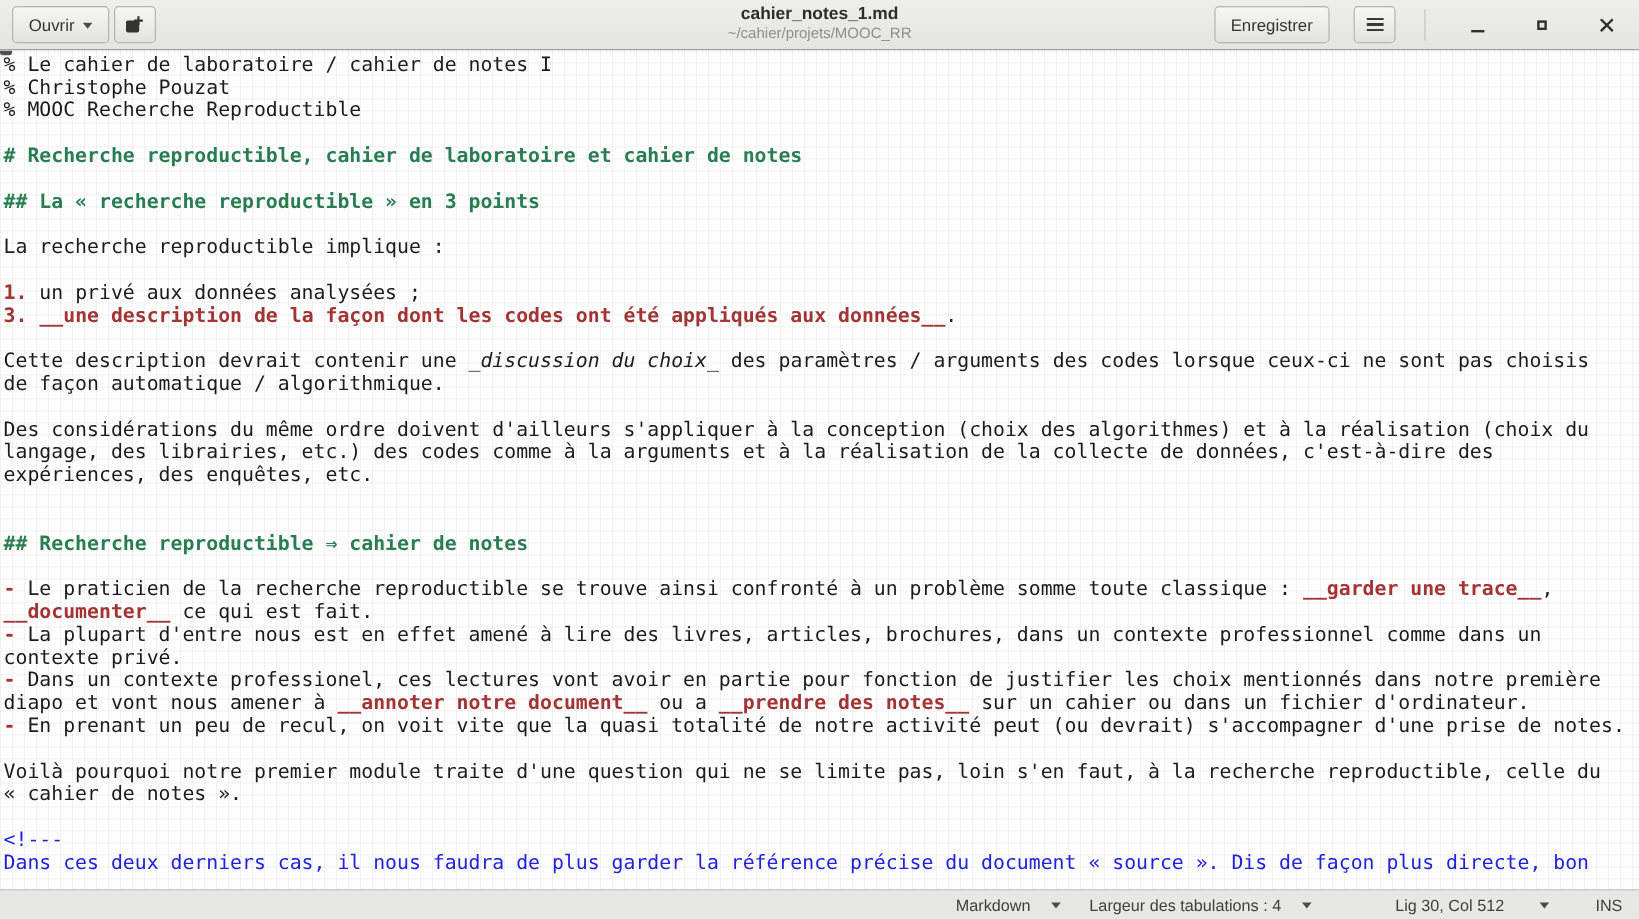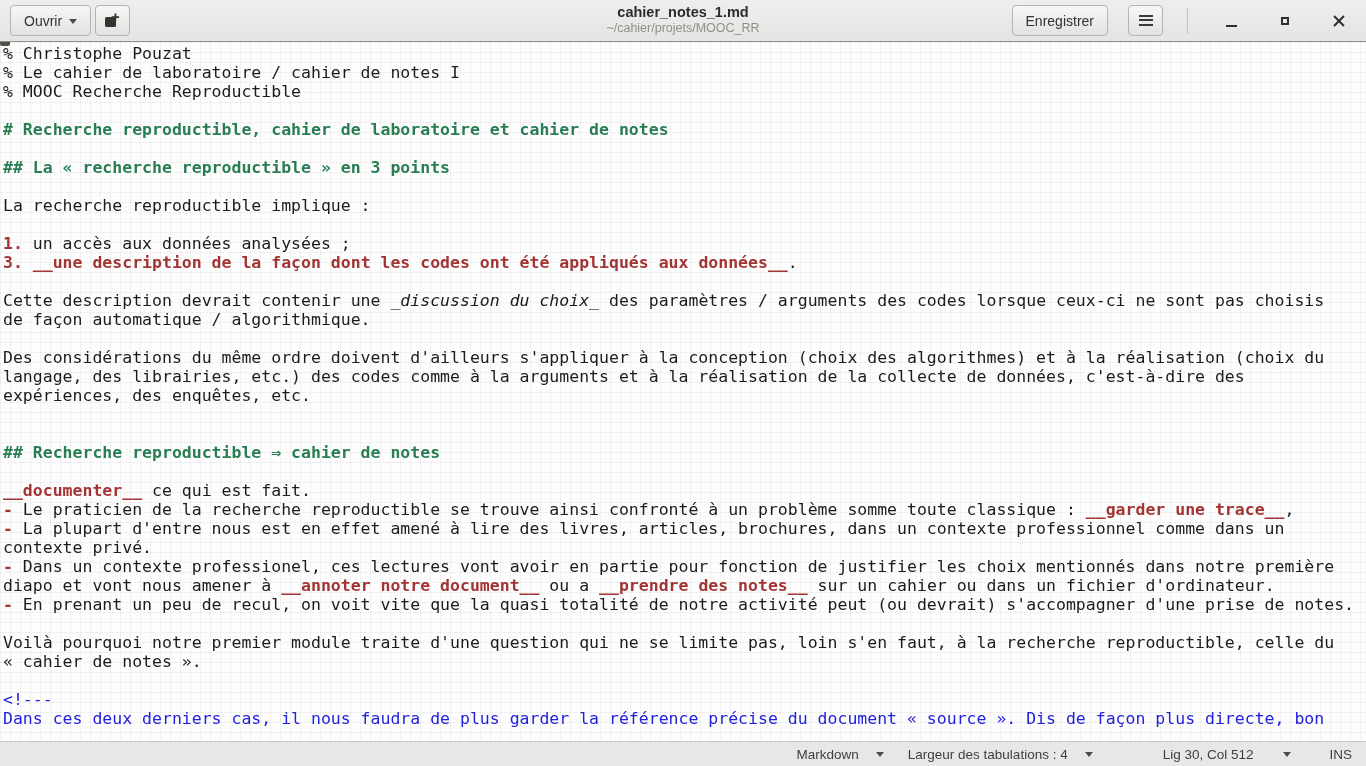--- a/index.html
+++ b/index.html
@@ -104,45 +104,45 @@
         <span class="ic-max"></span>
       </span>
     <span class="winctl">
         <span class="ic-close"></span>
       </span>
   </div>
 </div>
 
 <div class="editor" id="editor">
   <span class="scroll-fragment"></span>
-<div class="code-line"><span class="seg-p">% Christophe Pouzat</span></div>
-    <div class="code-line"><span class="seg-p">% Le cahier de laboratoire / cahier de notes I</span></div>
+<div class="code-line"><span class="seg-p">% Le cahier de laboratoire / cahier de notes I</span></div>
+    <div class="code-line"><span class="seg-p">% Christophe Pouzat</span></div>
     <div class="code-line"><span class="seg-p">% MOOC Recherche Reproductible</span></div>
     <div class="code-line"></div>
     <div class="code-line"><span class="seg-h"># Recherche reproductible, cahier de laboratoire et cahier de notes</span></div>
     <div class="code-line"></div>
     <div class="code-line"><span class="seg-h">## La « recherche reproductible » en 3 points</span></div>
     <div class="code-line"></div>
     <div class="code-line"><span class="seg-p">La recherche reproductible implique :</span></div>
     <div class="code-line"></div>
-    <div class="code-line"><span class="seg-m">1.</span><span class="seg-p"> un accès aux données analysées ;</span></div>
+    <div class="code-line"><span class="seg-m">1.</span><span class="seg-p"> un privé aux données analysées ;</span></div>
     <div class="code-line"><span class="seg-m">3.</span><span class="seg-p"> </span><span class="seg-s">__une description de la façon dont les codes ont été appliqués aux données__</span><span class="seg-p">.</span></div>
     <div class="code-line"></div>
     <div class="code-line"><span class="seg-p">Cette description devrait contenir une </span><span class="seg-i">_discussion du choix_</span><span class="seg-p"> des paramètres / arguments des codes lorsque ceux-ci ne sont pas choisis</span></div>
     <div class="code-line"><span class="seg-p">de façon automatique / algorithmique.</span></div>
     <div class="code-line"></div>
     <div class="code-line"><span class="seg-p">Des considérations du même ordre doivent d'ailleurs s'appliquer à la conception (choix des algorithmes) et à la réalisation (choix du</span></div>
     <div class="code-line"><span class="seg-p">langage, des librairies, etc.) des codes comme à la arguments et à la réalisation de la collecte de données, c'est-à-dire des</span></div>
     <div class="code-line"><span class="seg-p">expériences, des enquêtes, etc.</span></div>
     <div class="code-line"></div>
     <div class="code-line"></div>
     <div class="code-line"><span class="seg-h">## Recherche reproductible ⇒ cahier de notes</span></div>
     <div class="code-line"></div>
+    <div class="code-line"><span class="seg-m">-</span><span class="seg-p"> Le praticien de la recherche reproductible se trouve ainsi confronté à un problème somme toute classique : </span><span class="seg-s">__garder une trace__</span><span class="seg-p">,</span></div>
     <div class="code-line"><span class="seg-s">__documenter__</span><span class="seg-p"> ce qui est fait.</span></div>
-    <div class="code-line"><span class="seg-m">-</span><span class="seg-p"> Le praticien de la recherche reproductible se trouve ainsi confronté à un problème somme toute classique : </span><span class="seg-s">__garder une trace__</span><span class="seg-p">,</span></div>
     <div class="code-line"><span class="seg-m">-</span><span class="seg-p"> La plupart d'entre nous est en effet amené à lire des livres, articles, brochures, dans un contexte professionnel comme dans un</span></div>
     <div class="code-line"><span class="seg-p">contexte privé.</span></div>
     <div class="code-line"><span class="seg-m">-</span><span class="seg-p"> Dans un contexte professionel, ces lectures vont avoir en partie pour fonction de justifier les choix mentionnés dans notre première</span></div>
     <div class="code-line"><span class="seg-p">diapo et vont nous amener à </span><span class="seg-s">__annoter notre document__</span><span class="seg-p"> ou a </span><span class="seg-s">__prendre des notes__</span><span class="seg-p"> sur un cahier ou dans un fichier d'ordinateur.</span></div>
     <div class="code-line"><span class="seg-m">-</span><span class="seg-p"> En prenant un peu de recul, on voit vite que la quasi totalité de notre activité peut (ou devrait) s'accompagner d'une prise de notes.</span></div>
     <div class="code-line"></div>
     <div class="code-line"><span class="seg-p">Voilà pourquoi notre premier module traite d'une question qui ne se limite pas, loin s'en faut, à la recherche reproductible, celle du</span></div>
     <div class="code-line"><span class="seg-p">« cahier de notes ».</span></div>
     <div class="code-line"></div>
     <div class="code-line"><span class="seg-c">&lt;!---</span></div>

